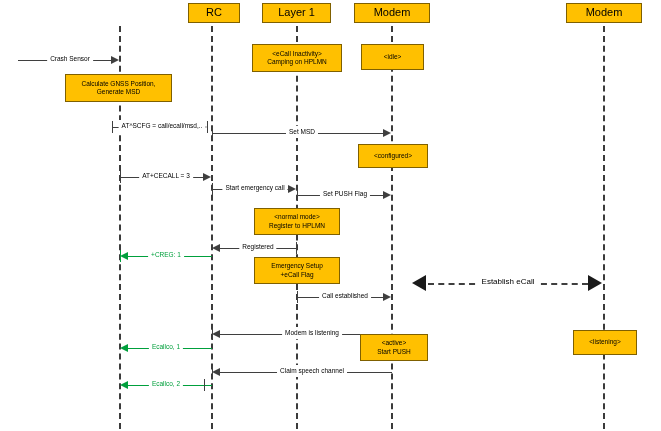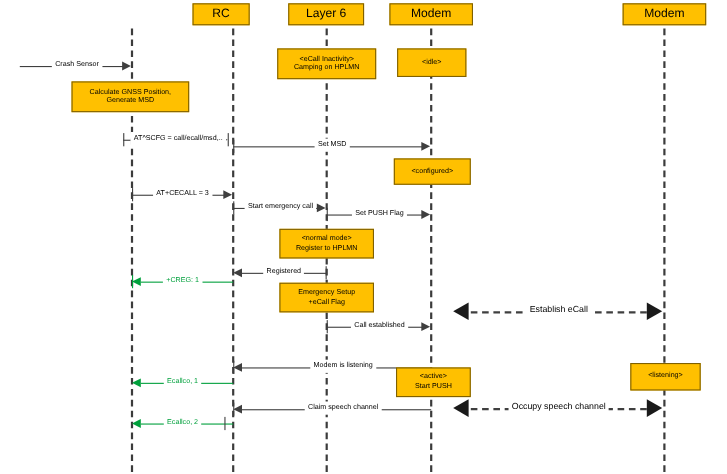--- a/index.html
+++ b/index.html
@@ -129,25 +129,25 @@
 <body>
 
 <div id="canvas">
 
   <div class="lifeline" style="left:119px; top:26px;  height:403px;"></div>
   <div class="lifeline" style="left:211px; top:26px;  height:403px;"></div>
   <div class="lifeline" style="left:296px; top:26px;  height:403px;"></div>
   <div class="lifeline" style="left:391px; top:26px;  height:403px;"></div>
   <div class="lifeline" style="left:603px; top:26px;  height:403px;"></div>
 
-  <div class="actor-box" style="left:175px; top:3px; width:52px; height:20px;text-align:center;">
+  <div class="actor-box" style="left:188px; top:3px; width:52px; height:20px;text-align:center;">
     <span>RC</span>
   </div>
   <div class="actor-box" style="left:262px; top:3px; width:69px; height:20px;">
-    <span>Layer 6</span>
+    <span>Layer 1</span>
   </div>
   <div class="actor-box" style="left:354px; top:3px; width:76px; height:20px;">
     <span>Modem</span>
   </div>
   <div class="actor-box" style="left:566px; top:3px; width:76px; height:20px;">
     <span>Modem</span>
   </div>
 
   <div class="state-box" style="left:252px; top:44px; width:90px; height:28px;">
     <span>&lt;eCall Inactivity&gt;</span>
@@ -269,26 +269,20 @@
     <div class="label" style="left:46px;">Ecallco, 1</div>
   </div>
 
   <div class="msg" style="left:212px; top:366px; width:180px;">
     <div class="line" style="left:8px; width:172px;"></div>
     <div class="ah left" style="left:0;"></div>
     <div class="stub" style="left:0;"></div>
     <div class="label" style="left:100px;">Claim speech channel</div>
   </div>
 
-  <div class="msg dashed" style="left:412px; top:365px; width:190px; height:16px;">
-    <div class="line" style="left:16px; width:160px; top:6px;"></div>
-    <div class="ah big left" style="left:0;"></div>
-    <div class="ah big right" style="left:176px;"></div>
-    <div class="label" style="left:96px; top:-1px; font-size:8px;">Occupy speech channel</div>
-  </div>
 
   <div class="msg green" style="left:120px; top:379px; width:92px;">
     <div class="line" style="left:8px; width:84px;"></div>
     <div class="ah left" style="left:0;"></div>
     <div class="stub" style="left:84px;"></div>
     <div class="label" style="left:46px;">Ecallco, 2</div>
   </div>
 
 </div>
 

